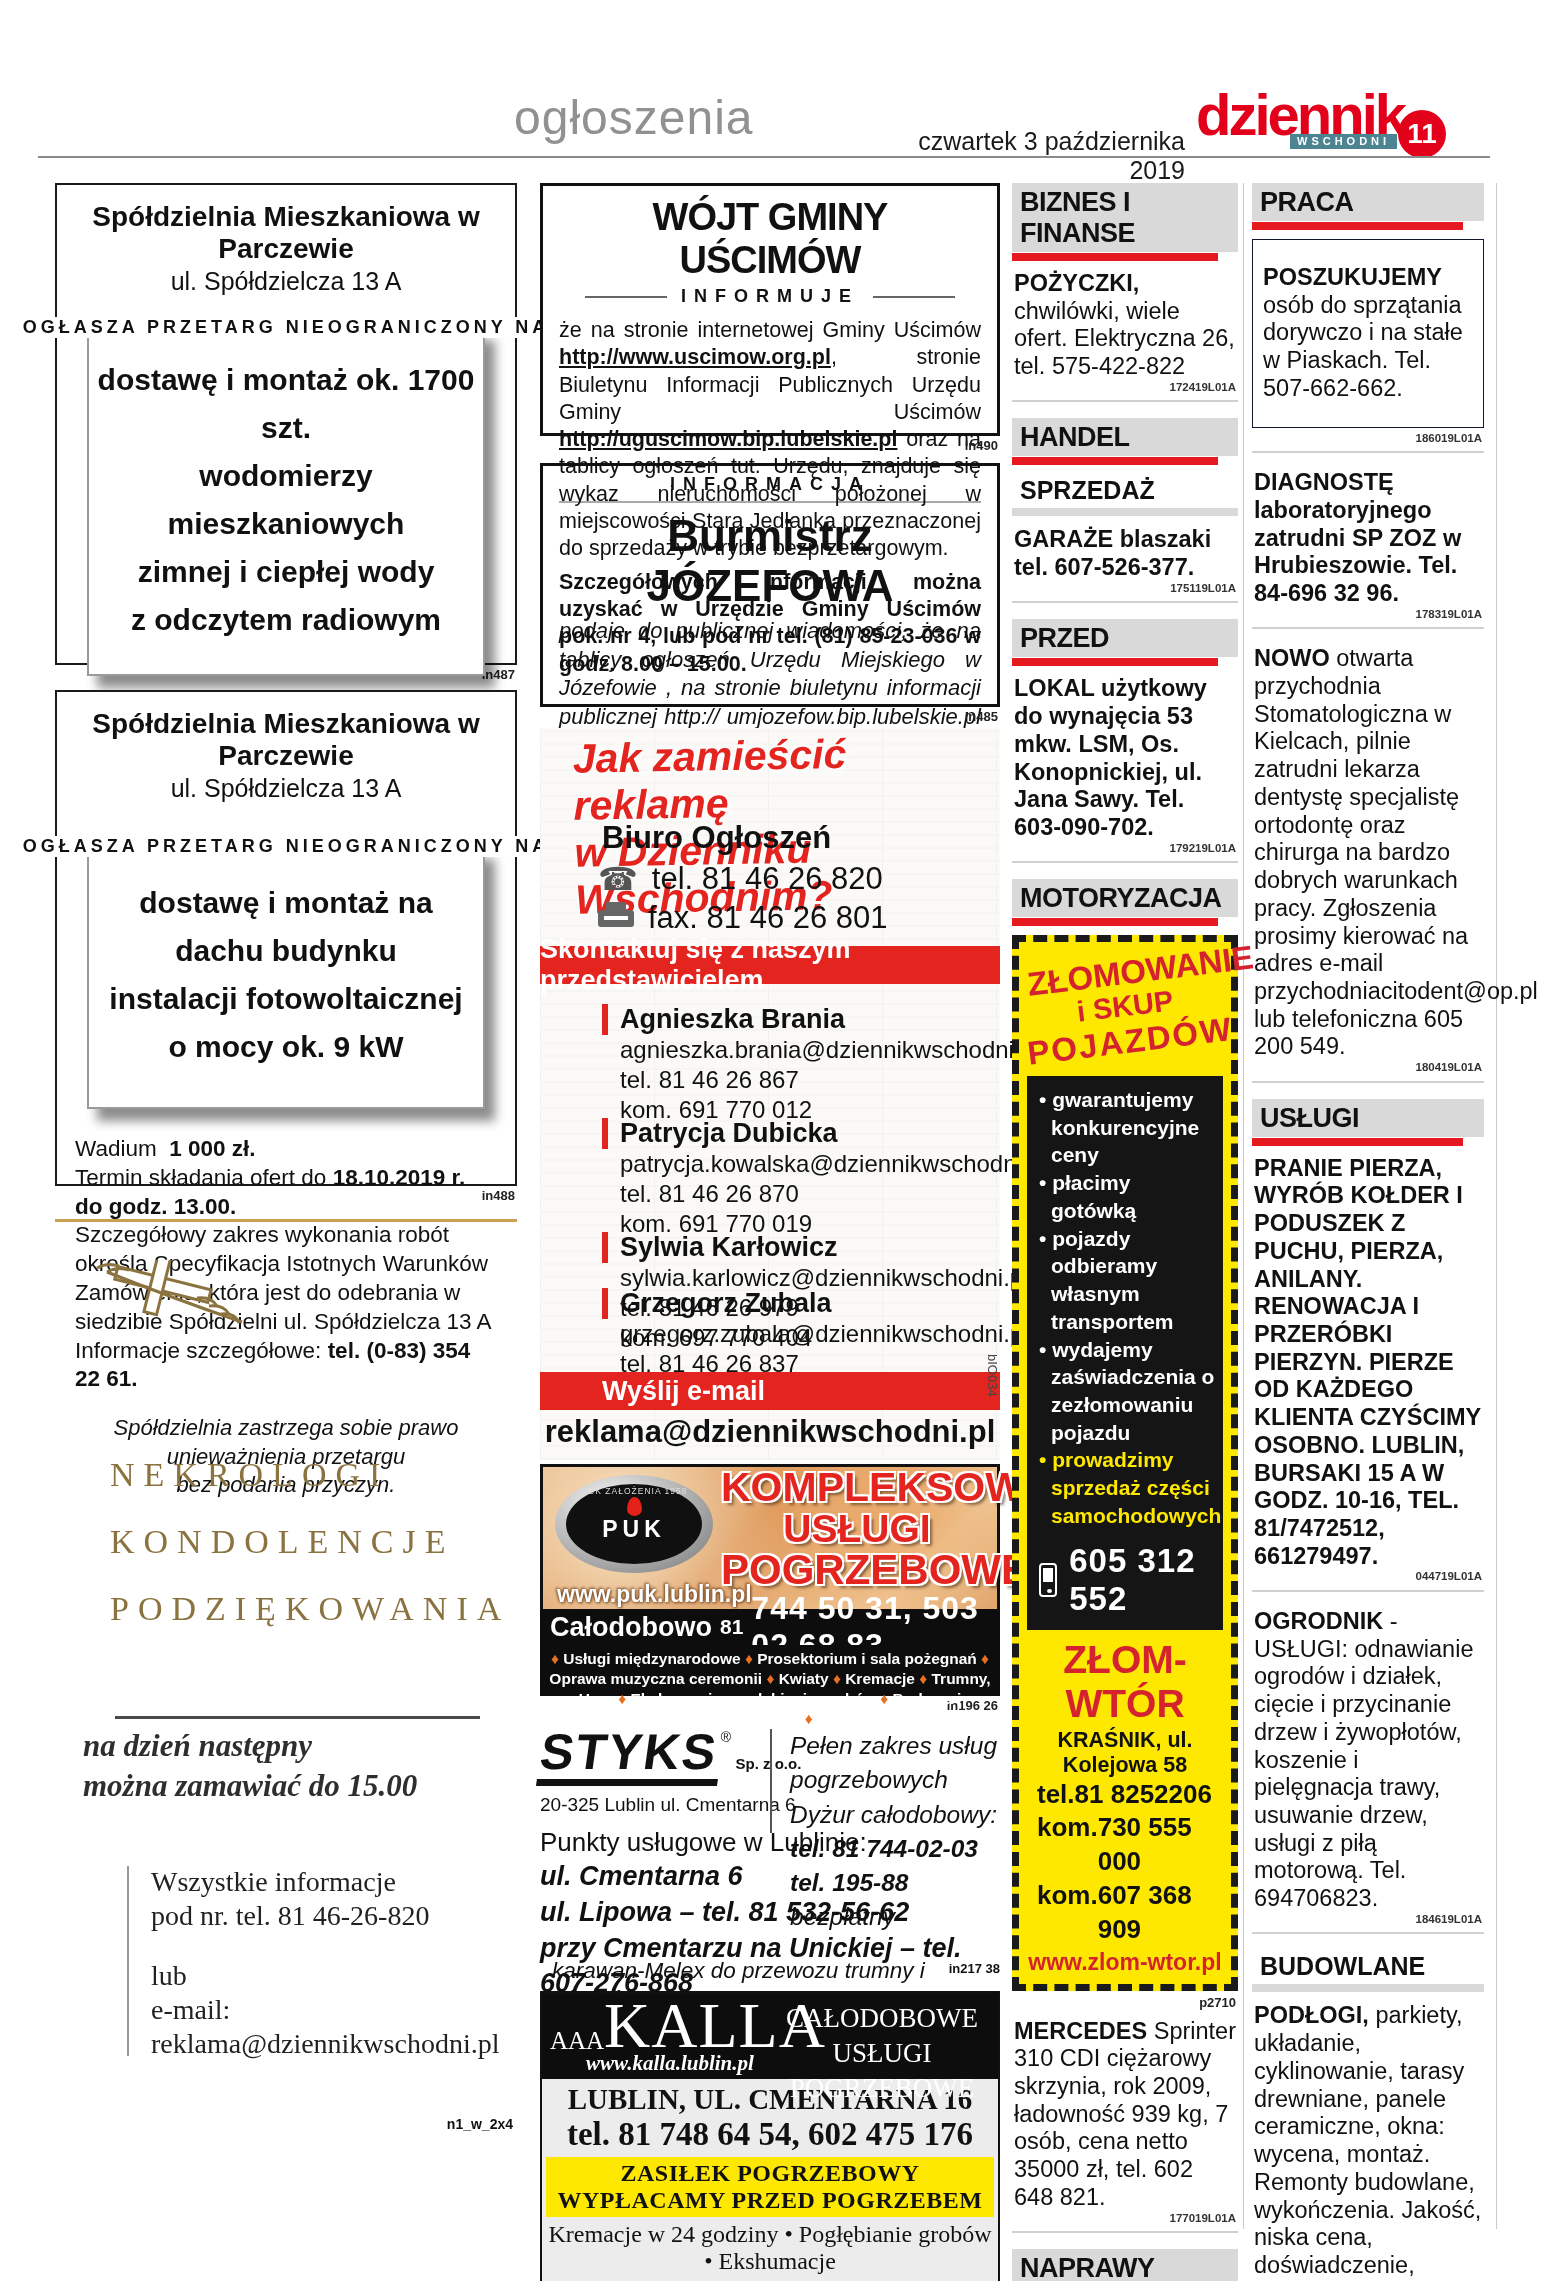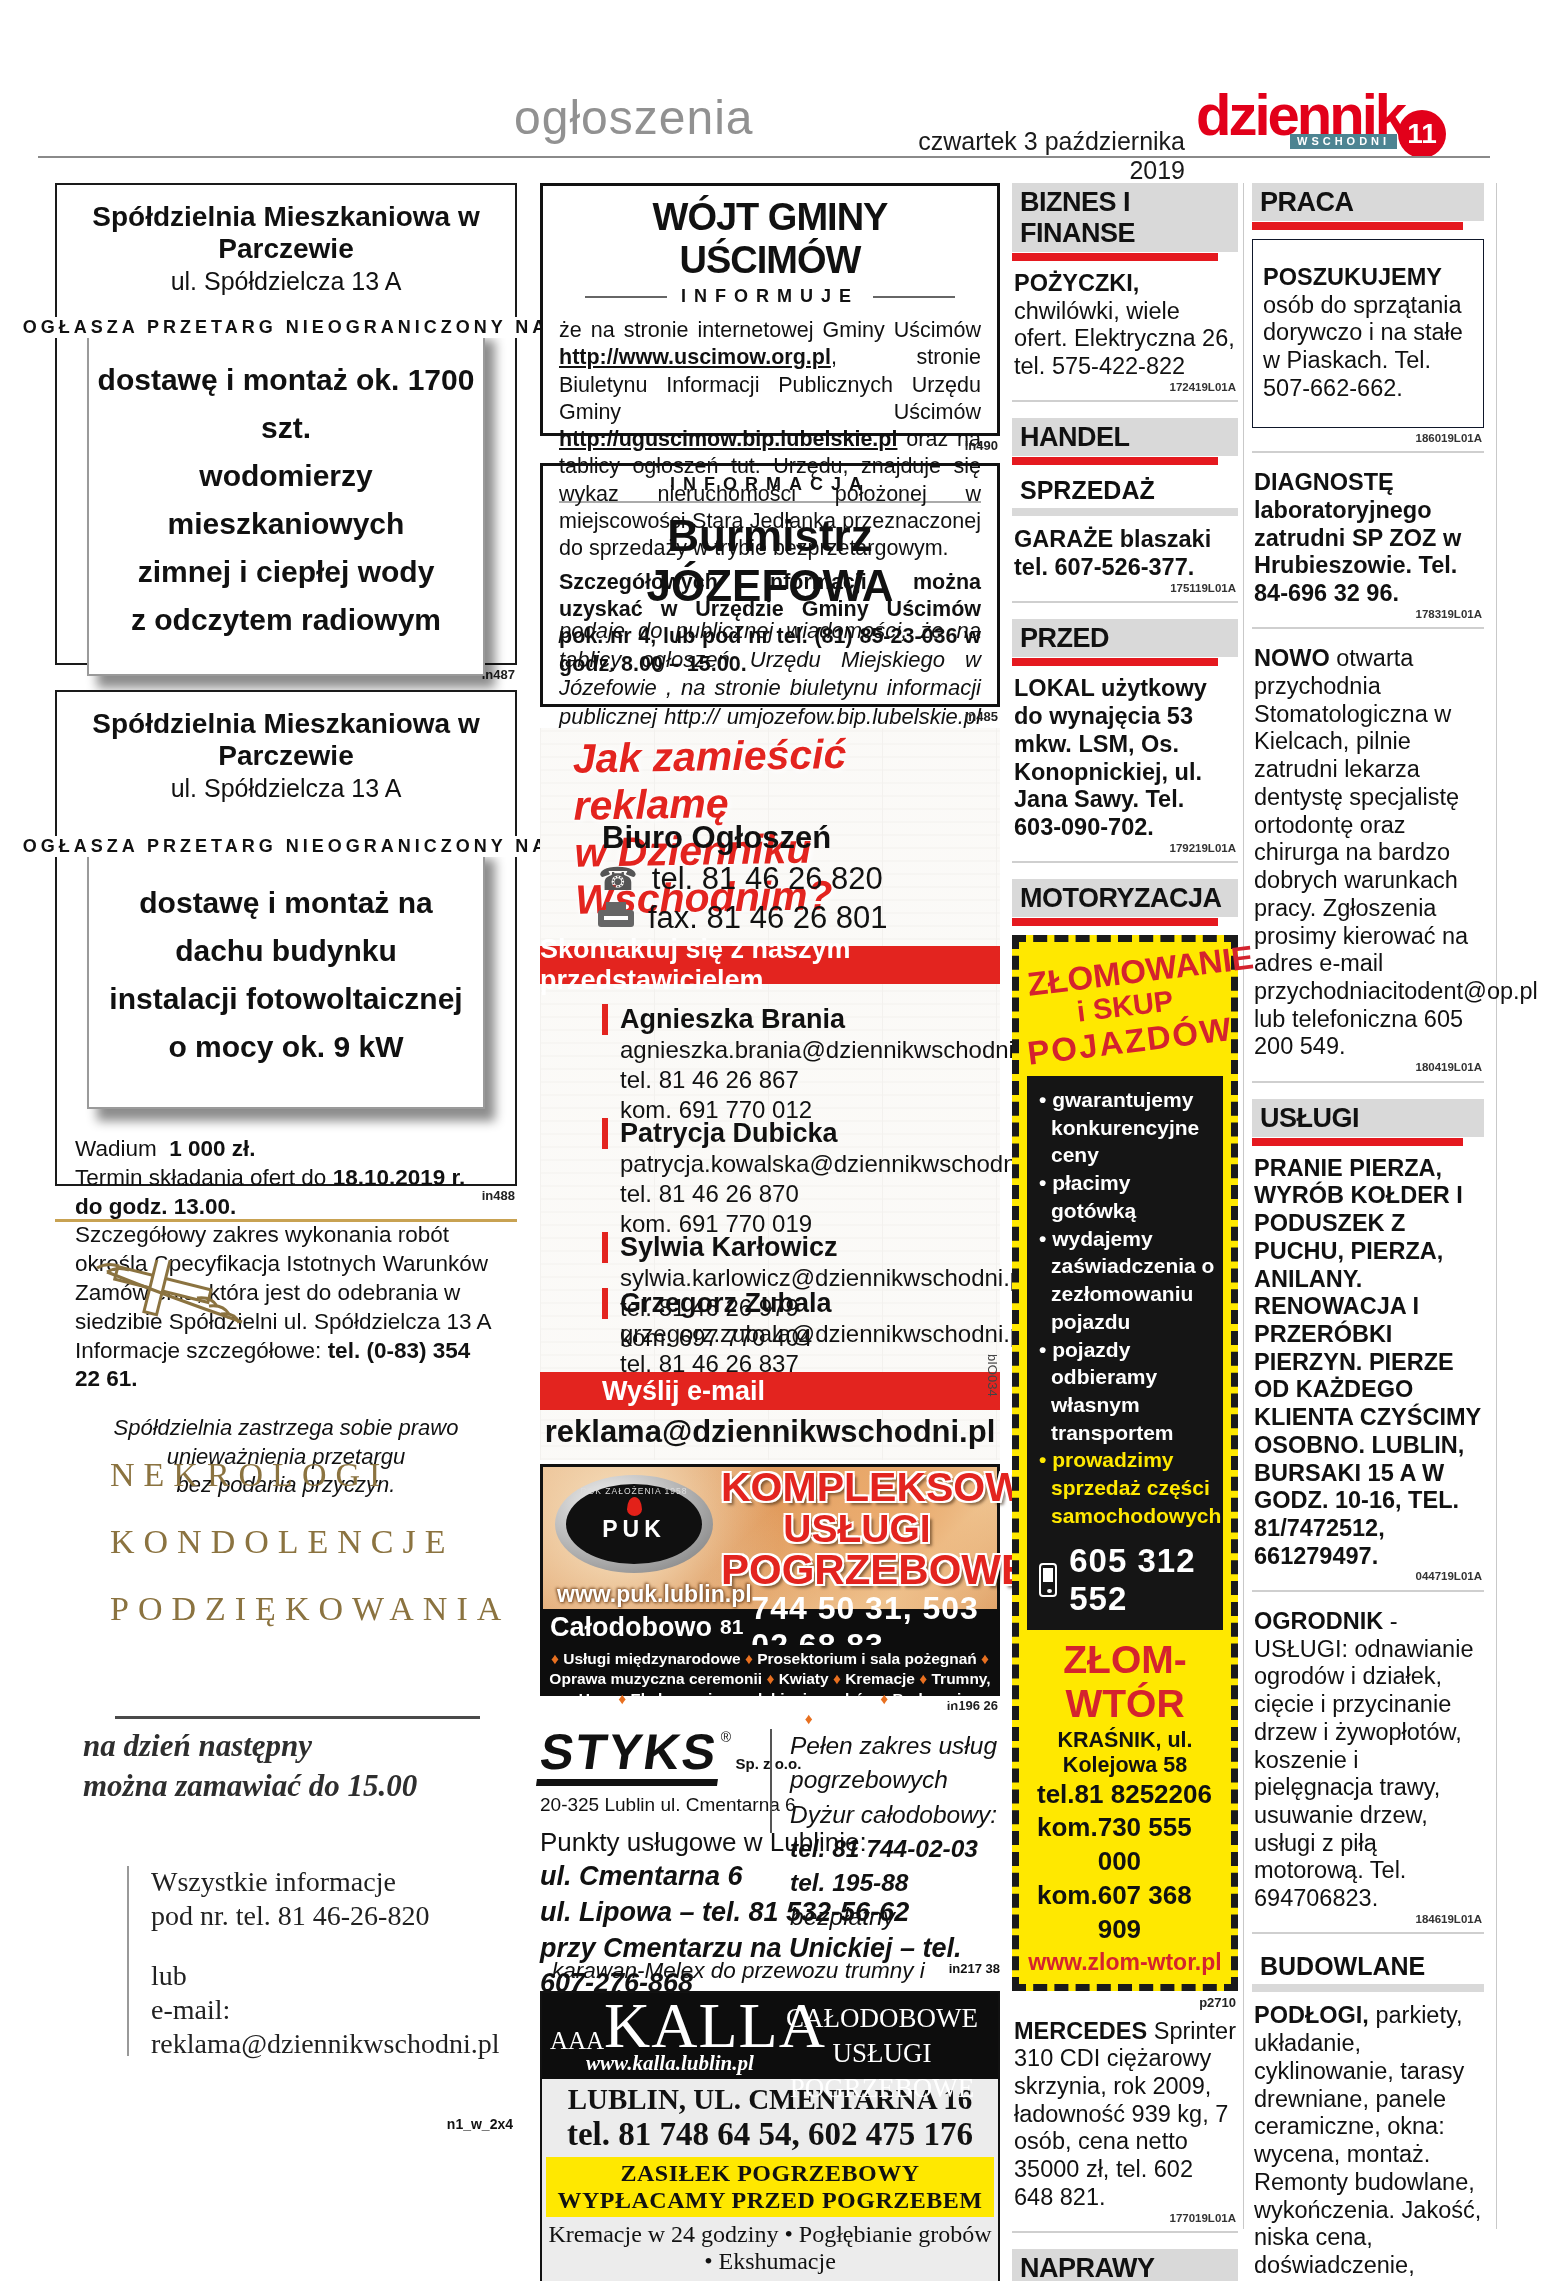--- a/index.html
+++ b/index.html
@@ -389,22 +389,22 @@
 
     <div class="sec-h">MOTORYZACJA</div>
 
     <div class="zlom">
       <div class="zl-t zt1">ZŁOMOWANIE</div>
       <div class="zl-t zt2">i SKUP</div>
       <div class="zl-t zt3">POJAZDÓW</div>
       <div class="zl-b">
         <div class="zl-li">gwarantujemy konkurencyjne ceny</div>
         <div class="zl-li">płacimy gotówką</div>
+        <div class="zl-li">pojazdy odbieramy własnym transportem</div>
         <div class="zl-li">wydajemy zaświadczenia o zezłomowaniu pojazdu</div>
-        <div class="zl-li">pojazdy odbieramy własnym transportem</div>
         <div class="zl-li yl">prowadzimy sprzedaż części samochodowych</div>
         <div class="zl-ph">
             <span class="cell"></span>
             <span class="zl-num">605 312 552</span>
           </div>
       </div>
       <div class="zl-brand">ZŁOM-WTÓR</div>
       <div class="zl-addr">KRAŚNIK, ul. Kolejowa 58</div>
       <div class="zl-row">
           <span>tel.</span>

